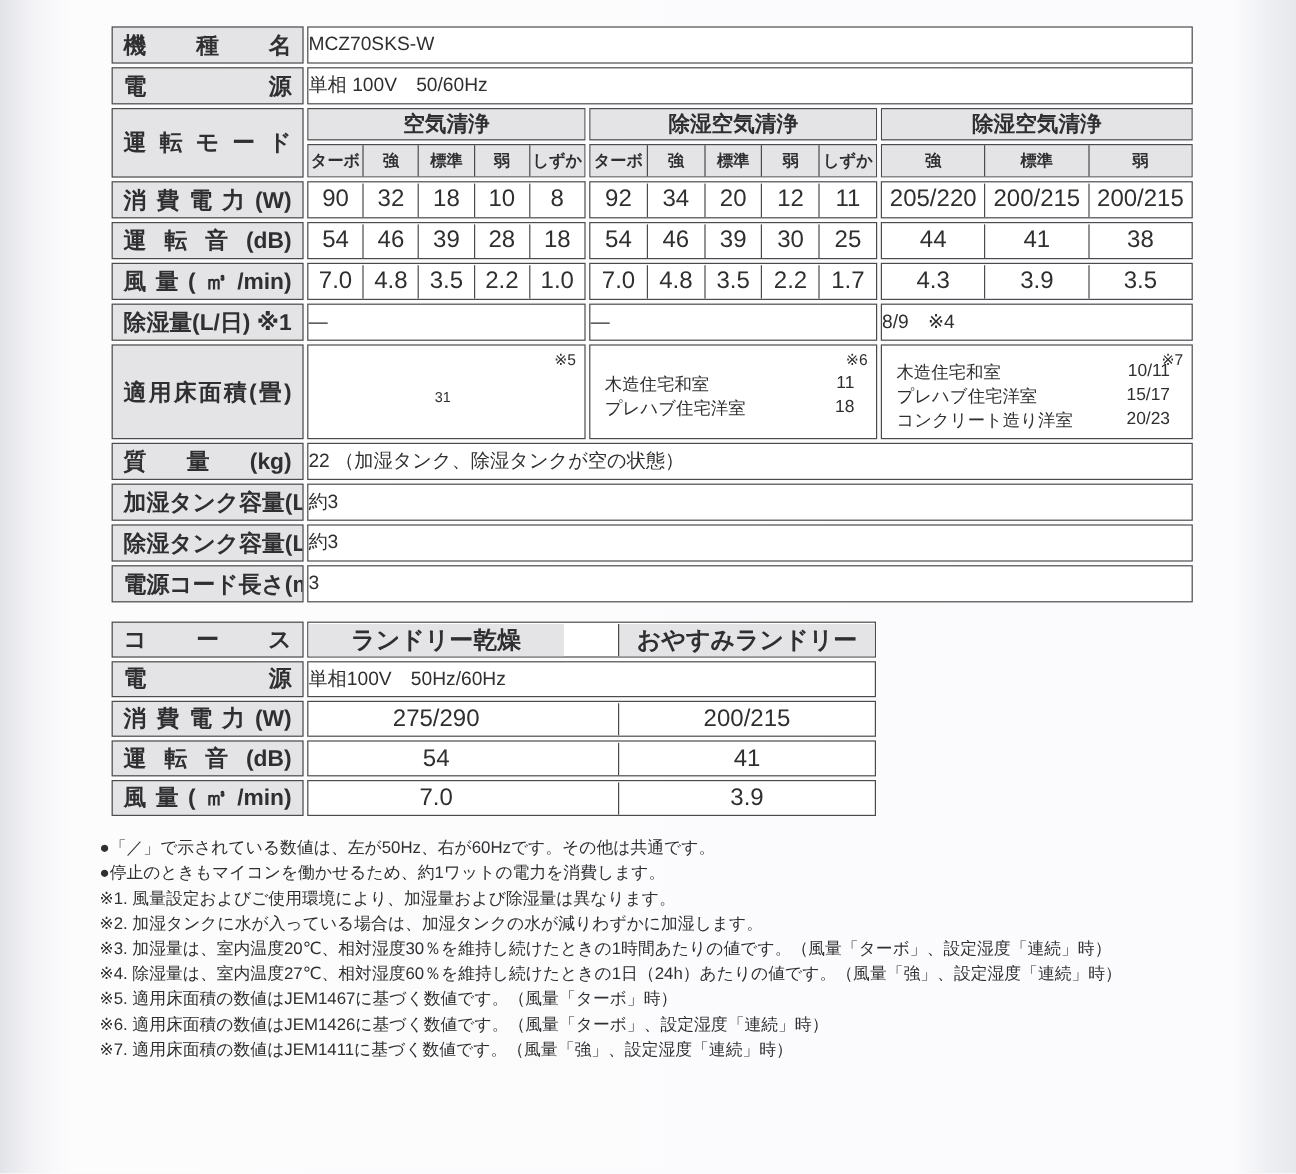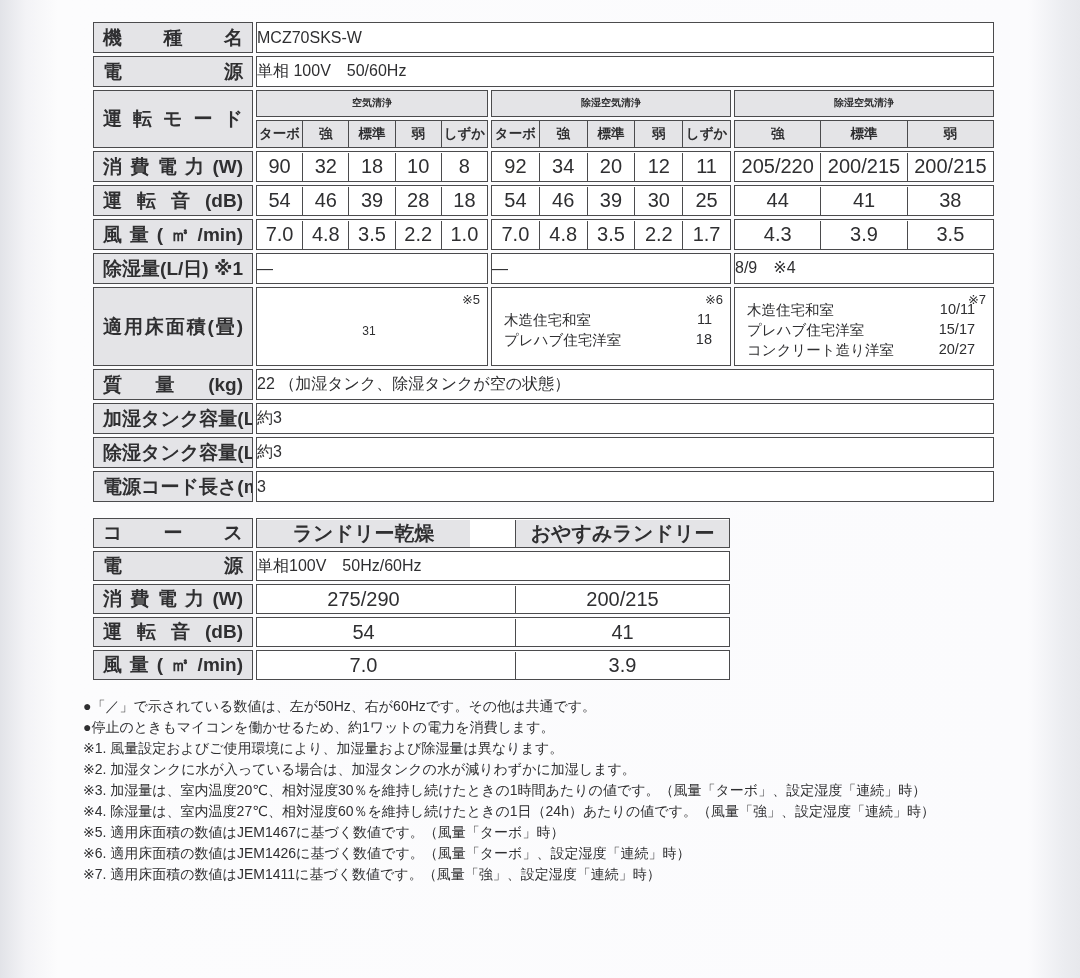--- a/index.html
+++ b/index.html
@@ -30,21 +30,21 @@
   }
   td.val { font-size:16px; }
   td.rel { position:relative; }
   .corner { position:absolute; right:7px; font-size:13px; }
   .corner.mid { top:50%; transform:translateY(-50%); }
   .corner.top { top:4px; }
   
   td.ghost { border:none; background:transparent; padding:0; vertical-align:top; }
   .ghead {
     height:27px; border:1.5px solid #4b4b4d; background:#e4e4e7;
-    font-weight:700; font-size:10px; text-align:center; line-height:24px;
+    font-weight:700; font-size:18px; text-align:center; line-height:24px;
     margin-bottom:3px;
   }
   .gsub { display:flex; height:28px; border:1.5px solid #4b4b4d; background:#e4e4e7; }
   .gsub .scell {
     flex:1; display:flex; align-items:center; justify-content:center;
     font-size:13.5px; font-weight:700; border-left:1px solid #4b4b4d;
   }
   .gsub .scell:first-child { border-left:none; }
   
   td.cells { padding:0; }
@@ -262,21 +262,21 @@
           <div class="arow">
             <span>木造住宅和室</span>
             <span>10/11</span>
           </div>
           <div class="arow">
             <span>プレハブ住宅洋室</span>
             <span>15/17</span>
           </div>
           <div class="arow">
             <span>コンクリート造り洋室</span>
-            <span>20/27</span>
+            <span>20/23</span>
           </div>
         </div>
       </td>
     </tr>
 
 
     <tr class="rs">
       <td class="lbl">
             <div class="jl">質量(kg)</div>
           </td>

